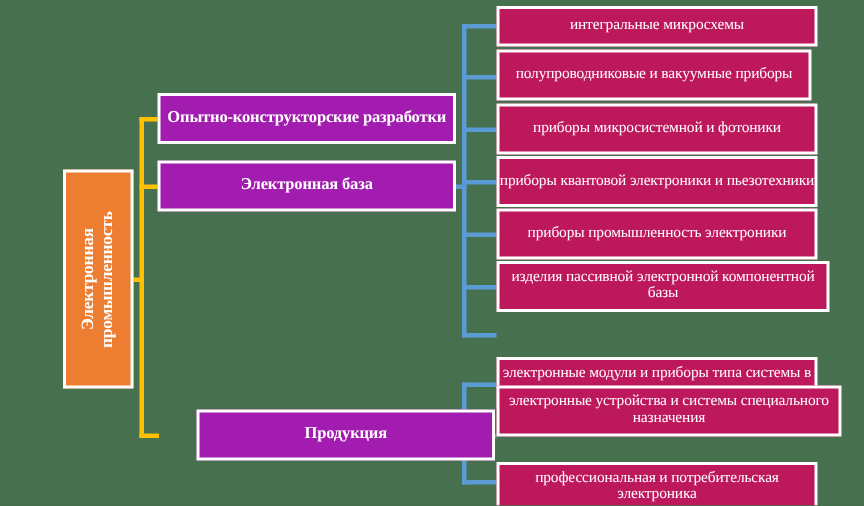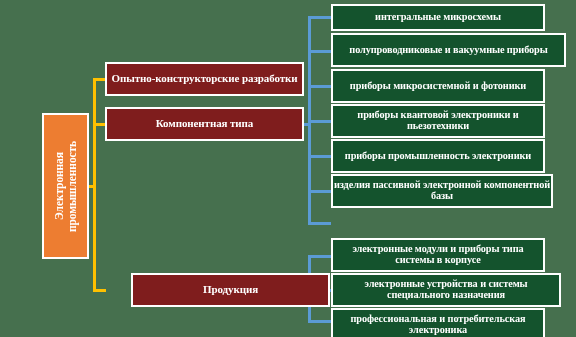--- a/index.html
+++ b/index.html
@@ -35,30 +35,30 @@
   .node-root {
     background: #ed7d31;
     font-size: 11.5px;
     font-weight: 700;
     writing-mode: vertical-rl;
     transform: rotate(180deg);
     padding: 4px 0;
   }
 
   .node-level1 {
-    background: #7f1d1d;
+    background: #a21caf;
     font-size: 11px;
     font-weight: 700;
     padding: 1px 4px;
   }
 
   .node-leaf {
-    background: #14532d;
+    background: #be185d;
     font-size: 10.3px;
-    font-weight: 700;
+    font-weight: 400;
     padding: 1px 0;
   }
 
   
   .conn {
     position: absolute;
   }
   .conn-y { background: #ffc000; }
   .conn-b { background: #5b9bd5; }
 </style>
@@ -86,36 +86,36 @@
   <div class="conn conn-b" style="left:297px; top:289px; width:14px; height:3px;"></div>
   <div class="conn conn-b" style="left:308px; top:255px; width:3px; height:68px;"></div>
   <div class="conn conn-b" style="left:308px; top:255px; width:23px; height:3px;"></div>
   <div class="conn conn-b" style="left:308px; top:289px; width:23px; height:3px;"></div>
   <div class="conn conn-b" style="left:308px; top:320px; width:23px; height:3px;"></div>
 
   <div class="node node-root" style="left:42px; top:113px; width:47px; height:146px;">Электронная промышленность</div>
 
   <div class="node node-level1" style="left:105px; top:62px; width:199px; height:34px;">Опытно-конструкторские разработки</div>
 
-  <div class="node node-level1" style="left:105px; top:107px; width:199px; height:34px;">Компонентная типа</div>
+  <div class="node node-level1" style="left:105px; top:107px; width:199px; height:34px;">Электронная база</div>
 
   <div class="node node-level1" style="left:105px; top:273px; width:199px; height:34px;margin-left:26px;">Продукция</div>
 
   <div class="node node-leaf" style="left:331px; top:4px; width:214px; height:27px;">интегральные микросхемы</div>
 
-  <div class="node node-leaf" style="left:331px; top:33px; width:235px; height:34px;">полупроводниковые и вакуумные приборы</div>
+  <div class="node node-leaf" style="left:331px; top:33px; width:210px; height:34px;">полупроводниковые и вакуумные приборы</div>
 
   <div class="node node-leaf" style="left:331px; top:69px; width:214px; height:34px;">приборы микросистемной и фотоники</div>
 
   <div class="node node-leaf" style="left:331px; top:104px; width:214px; height:34px;">приборы квантовой электроники и пьезотехники</div>
 
   <div class="node node-leaf" style="left:331px; top:139px; width:214px; height:34px;">приборы промышленность электроники</div>
 
   <div class="node node-leaf" style="left:331px; top:174px; width:222px; height:34px;">изделия пассивной электронной компонентной базы</div>
 
 
   <div class="node node-leaf" style="left:331px; top:238px; width:214px; height:34px;">электронные модули и приборы типа системы в корпусе</div>
 
-  <div class="node node-leaf" style="left:331px; top:273px; width:230px; height:34px;">электронные устройства и системы специального назначения</div>
+  <div class="node node-leaf" style="left:331px; top:257px; width:230px; height:34px;">электронные устройства и системы специального назначения</div>
 
   <div class="node node-leaf" style="left:331px; top:308px; width:214px; height:34px;">профессиональная и потребительская электроника</div>
 
 </div>
 
 </body></html>

